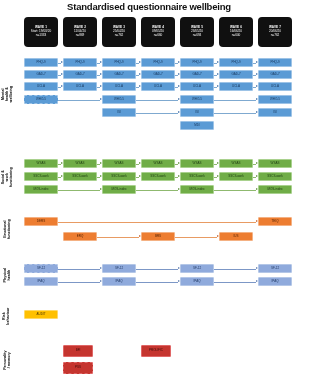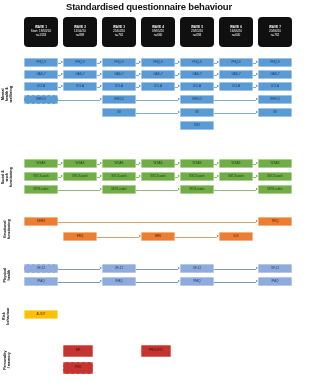--- a/index.html
+++ b/index.html
@@ -88,21 +88,21 @@
     display:block;
     transform:rotate(-90deg);
     white-space:nowrap;
   }
   .cat.two span{white-space:normal;width:60px;}
 </style>
 </head>
 <body>
 
 <div id="canvas">
-  <div class="title">Standardised questionnaire behaviour</div>
+  <div class="title">Standardised questionnaire wellbeing</div>
   <div id="waveLayer">
       <div class="wave" style="left: 24px; top: 17px; width: 34px; height: 30px;">
         <div class="w-name">WAVE 1</div>
         <div class="w-date">Start: 19/03/20</div>
         <div class="w-n">n=1333</div>
       </div>
       <div class="wave" style="left: 63px; top: 17px; width: 34px; height: 30px;">
         <div class="w-name">WAVE 2</div>
         <div class="w-date">11/04/20</div>
         <div class="w-n">n=869</div>

